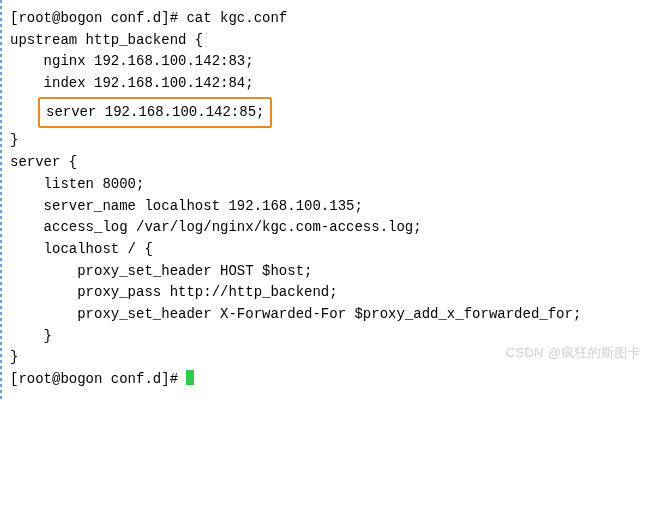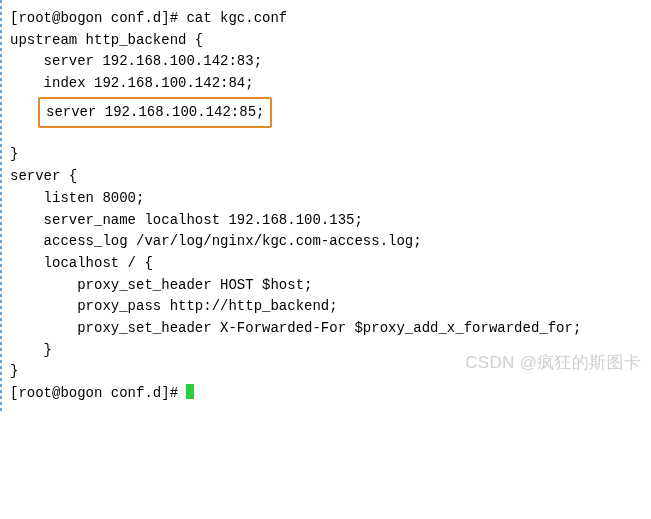--- a/index.html
+++ b/index.html
@@ -26,48 +26,48 @@
   .line {
     white-space: pre;
   }
   .highlight-box {
     display: inline-block;
     border: 2px solid #e58a2a;
     border-radius: 2px;
     padding: 3px 6px;
     margin-left: 28px;
     margin-top: 2px;
-    margin-bottom: 16px;
+    margin-bottom: 2px;
   }
   .cursor {
     display: inline-block;
     width: 8px;
     height: 15px;
     background: #2ecc40;
     vertical-align: -2px;
   }
   .watermark {
     position: absolute;
     right: 10px;
     bottom: 36px;
     font-family: sans-serif;
-    font-size: 17px;
+    font-size: 13px;
     color: #d0d0d0;
     letter-spacing: 0.3px;
   }
 </style>
 </head>
 <body>
 <div class="left-edge"></div>
 
 <div>
   <div class="line"><span>[root@bogon conf.d]# </span><span>cat kgc.conf</span></div>
   <div class="line">upstream http_backend {</div>
   <div class="line"></div>
-  <div class="line">    server 192.168.100.142:83;</div>
+  <div class="line">    nginx 192.168.100.142:83;</div>
   <div class="line"></div>
   <div class="line">    index 192.168.100.142:84;</div>
   <div class="line"></div>
   <div><span class="highlight-box">server 192.168.100.142:85;</span></div>
   <div class="line"></div>
   <div class="line">}</div>
   <div class="line"></div>
   <div class="line"></div>
   <div class="line">server {</div>
   <div class="line">    listen 8000;</div>

